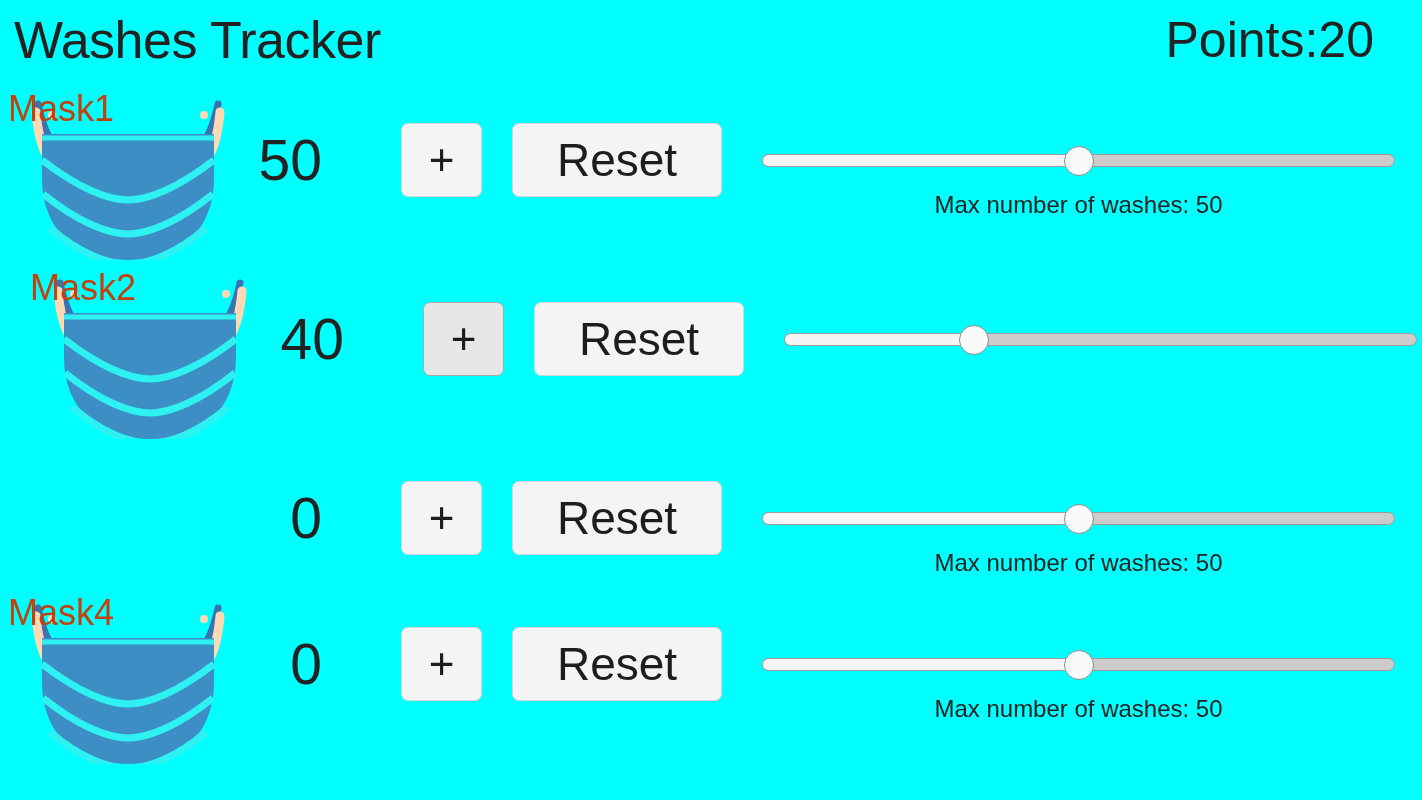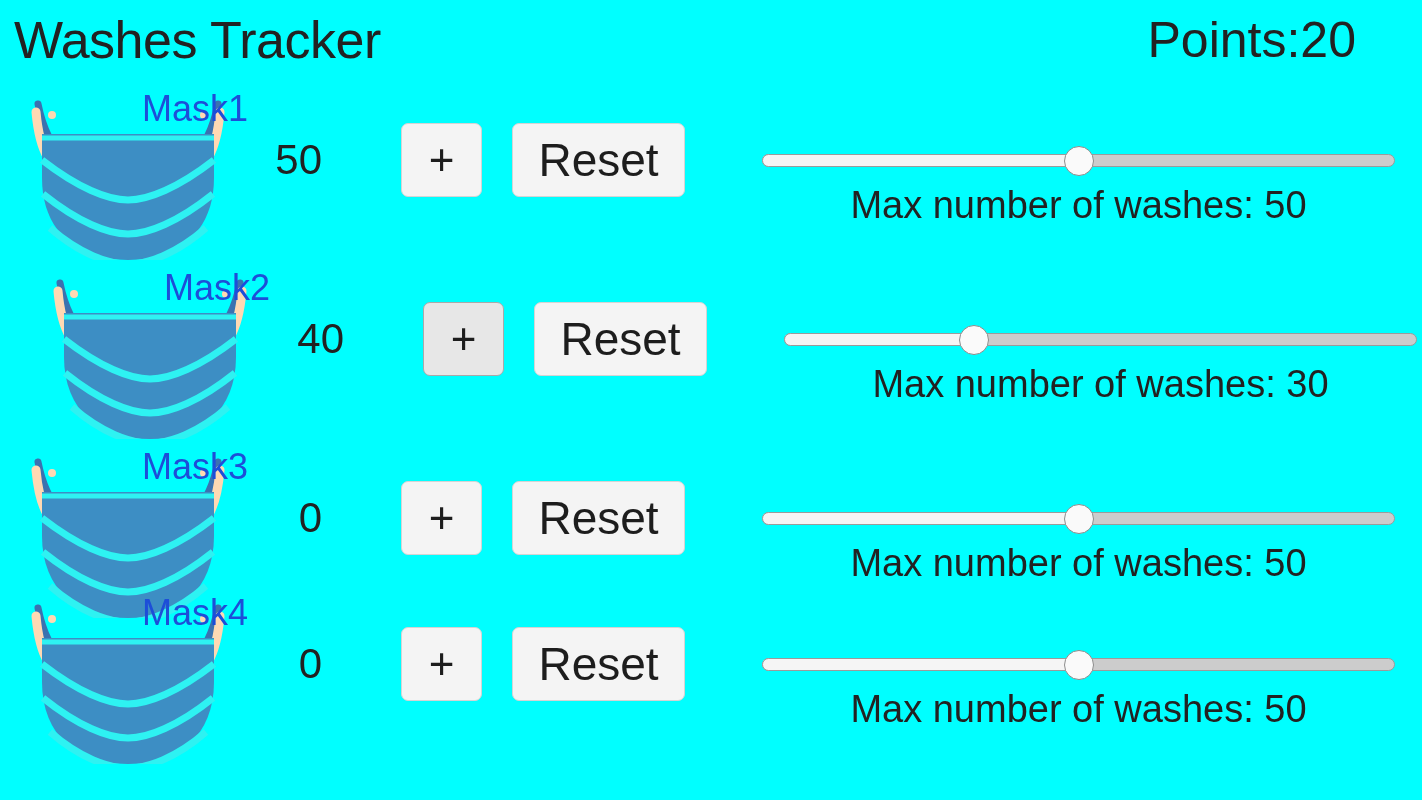--- a/index.html
+++ b/index.html
@@ -32,21 +32,21 @@
     left: 14px; top: 8px;
     font-size: 52px;
     line-height: 64px;
     font-weight: 400;
     letter-spacing: -0.5px;
     white-space: nowrap;
     color: #222222;
   }
   .points {
     position: absolute;
-    right: 66px; top: 8px;
+    right: 48px; top: 8px;
     font-size: 50px;
     line-height: 64px;
     font-weight: 400;
     white-space: nowrap;
     color: #222222;
   }
 
   
   .row {
     position: absolute;
@@ -65,36 +65,36 @@
     left: 8px;
     top: 2px;
     width: 240px;
     height: 178px;
   }
   .mask-wrap svg { display: block; width: 240px; height: 178px; }
   .mask-label {
     position: absolute;
     left: 0; top: 6px;
     width: 240px;
-    text-align: right;
+    text-align: left;
     font-size: 36px;
     line-height: 42px;
-    color: #1d4ed8;
+    color: #c2410c;
     white-space: nowrap;
     pointer-events: none;
   }
 
   
   .count {
     position: absolute;
     left: 200px;
     top: 50px;
     width: 122px;
     text-align: right;
-    font-size: 42px;
+    font-size: 57px;
     line-height: 60px;
     color: #222222;
     white-space: nowrap;
   }
 
   
   .btn {
     position: absolute;
     box-sizing: border-box;
     background: #f4f4f4;
@@ -114,21 +114,21 @@
     font-size: 44px;
     line-height: 70px;
   }
   .btn-plus.pressed {
     background: #e7e7e7;
     border-color: #a9a9a9;
   }
   .btn-reset {
     left: 512px;
     top: 43px;
-    width: 173px;
+    width: 210px;
     height: 74px;
     font-size: 46px;
     line-height: 70px;
   }
 
   
   .slider {
     position: absolute;
     left: 762px;
     top: 68px;
@@ -164,21 +164,21 @@
     background: #fafafa;
     border: 1px solid #8c8c8c;
     border-radius: 50%;
   }
   .slider-caption {
     position: absolute;
     left: 762px;
     top: 104px;
     width: 633px;
     text-align: center;
-    font-size: 38px;
+    font-size: 24px;
     line-height: 42px;
     color: #222222;
     white-space: nowrap;
   }
 </style>
 </head>
 <body>
 
 <div id="app">
 
@@ -231,39 +231,23 @@
       <div class="mask-label">Mask2</div>
     </div>
     <div class="count">40</div>
     <button class="btn btn-plus pressed">+</button>
     <button class="btn btn-reset">Reset</button>
     <div class="slider">
       <div class="slider-track"></div>
       <div class="slider-fill" style="width: 190px;"></div>
       <div class="slider-thumb" style="left: 190px;"></div>
     </div>
-    <div class="slider-caption">Max number of washes: 30</div>
   </div>
 
   <div class="row row-3">
-    <div class="mask-wrap">
-      <svg viewBox="0 0 240 178" xmlns="http://www.w3.org/2000/svg">
-        <path d="M30 22 C40 72 66 96 120 96 C174 96 200 72 210 22" fill="none" stroke="#3b72b0" stroke-width="7" stroke-linecap="round"></path>
-        <path d="M28 30 C30 52 34 66 40 76" fill="none" stroke="#ffd9b3" stroke-width="9" stroke-linecap="round"></path>
-        <path d="M212 30 C210 52 206 66 200 76" fill="none" stroke="#ffd9b3" stroke-width="9" stroke-linecap="round"></path>
-        <circle cx="44" cy="33" r="4" fill="#ffd9b3"></circle>
-        <circle cx="196" cy="33" r="4" fill="#ffd9b3"></circle>
-        <path d="M34 52 L206 52 L206 96 C206 150 170 178 120 178 C70 178 34 150 34 96 Z" fill="#3d8ec4"></path>
-        <path d="M34 78 C70 106 100 118 120 118 C140 118 170 106 206 78" fill="none" stroke="#2ef2f2" stroke-width="7"></path>
-        <path d="M35 112 C70 140 100 152 120 152 C140 152 170 140 205 112" fill="none" stroke="#2ef2f2" stroke-width="7"></path>
-        <path d="M42 146 C72 172 100 182 120 182 C140 182 168 172 198 146" fill="none" stroke="#2ef2f2" stroke-width="7"></path>
-        <path d="M34 56 L206 56" fill="none" stroke="#2ef2f2" stroke-width="5"></path>
-      </svg>
-      <div class="mask-label">Mask3</div>
-    </div>
     <div class="count">0</div>
     <button class="btn btn-plus">+</button>
     <button class="btn btn-reset">Reset</button>
     <div class="slider">
       <div class="slider-track"></div>
       <div class="slider-fill" style="width: 317px;"></div>
       <div class="slider-thumb" style="left: 317px;"></div>
     </div>
     <div class="slider-caption">Max number of washes: 50</div>
   </div>

